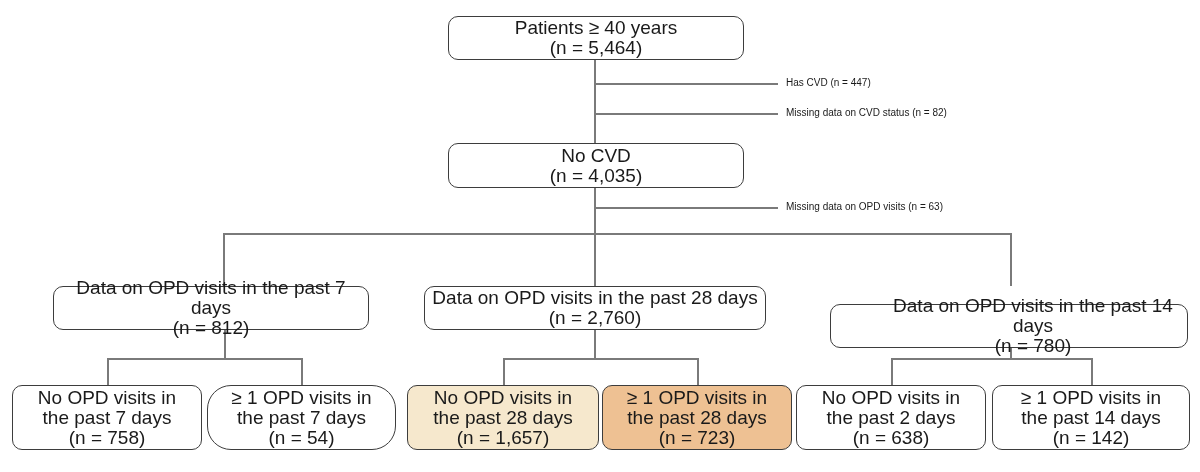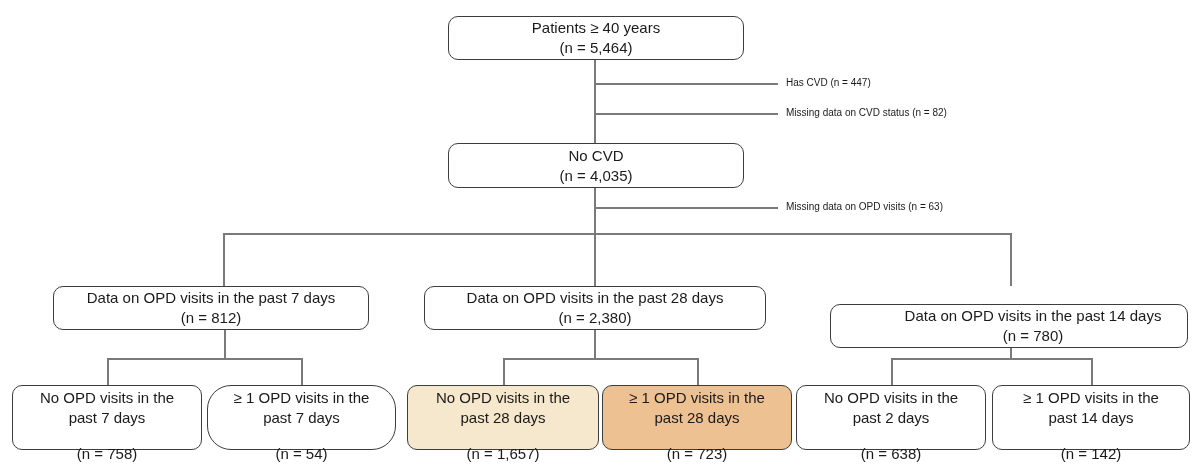--- a/index.html
+++ b/index.html
@@ -28,25 +28,25 @@
     position: absolute;
     box-sizing: border-box;
     background: #ffffff;
     border: 1.5px solid var(--box-border);
     border-radius: 10px;
     display: flex;
     flex-direction: column;
     align-items: center;
     justify-content: center;
     text-align: center;
-    font-size: 15px;
+    font-size: 19px;
     line-height: 20px;
   }
   .box .label, .box .nval { width: 100%; }
-  .outcome .label { max-width: 158px; margin: 16px auto; }
+  .outcome .label { max-width: 158px; margin: 0 auto; }
   .excl-label {
     position: absolute;
     left: 786px;
     font-size: 10px;
     line-height: 20px;
     white-space: nowrap;
   }
 </style>
 </head>
 <body>
@@ -92,21 +92,21 @@
     <div class="label">No CVD</div>
     <div class="nval">(n = 4,035)</div>
   </div>
 
   <div class="box" style="left:53px; top:286px; width:316px; height:44px;">
     <div class="label">Data on OPD visits in the past 7 days</div>
     <div class="nval">(n = 812)</div>
   </div>
   <div class="box" style="left:424px; top:286px; width:342px; height:44px;">
     <div class="label">Data on OPD visits in the past 28 days</div>
-    <div class="nval">(n = 2,380)</div>
+    <div class="nval">(n = 2,760)</div>
   </div>
   <div class="box" style="left:830px; top:304px; width:358px; height:44px;padding-left:48px;">
     <div class="label">Data on OPD visits in the past 14  days</div>
     <div class="nval">(n = 780)</div>
   </div>
 
   <div class="box outcome" style="left:12px; top:385px; width:190px; height:65px;">
     <div class="label">No OPD visits in the past 7 days</div>
     <div class="nval">(n = 758)</div>
   </div>

